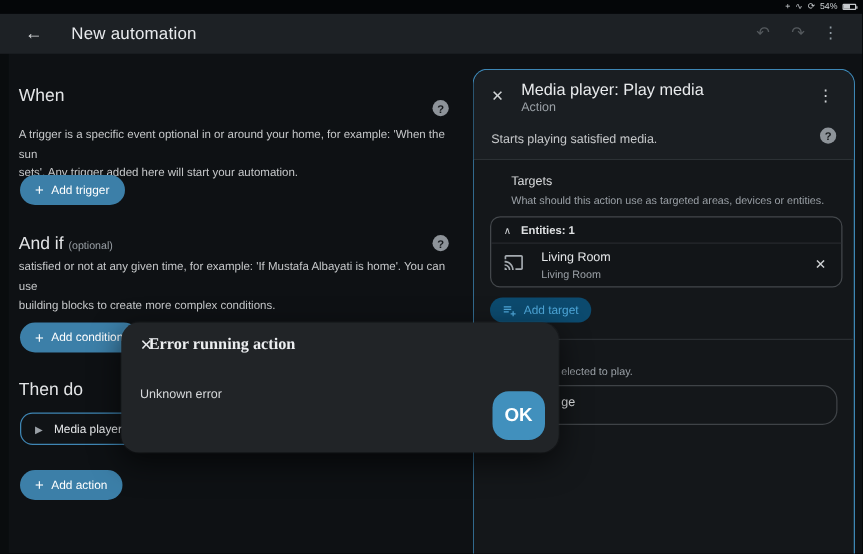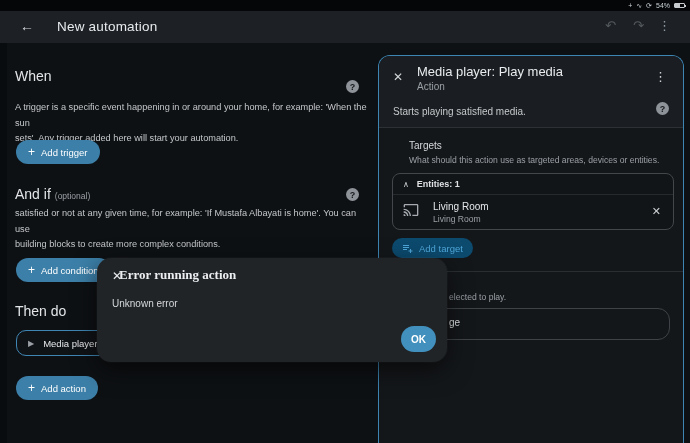--- a/index.html
+++ b/index.html
@@ -65,23 +65,23 @@
     padding:0 10px; border-radius:10px; background:#0c4a6e; color:#4ea7d9; font-size:9.5px; cursor:pointer; }
   .card-div2 { position:absolute; left:0; right:0; top:215px; height:1px; background:#2a2e32; }
   .media-frag-desc { position:absolute; left:70px; top:236px; font-size:8.6px; color:#9aa0a6; }
   .media-field { position:absolute; left:20px; right:13px; top:252px; height:32px; border:1px solid #3f4347; border-radius:12px; cursor:text; }
   .media-frag-val { position:absolute; left:70px; top:261px; font-size:10px; color:#dfe1e3; }
   
   .dialog { position:absolute; left:97px; top:258px; width:350px; height:104px; background:#212427;
     border-radius:14px; z-index:50; box-shadow:0 8px 24px rgba(0,0,0,.6), 0 0 0 1px rgba(255,255,255,.03); }
   .dlg-close { position:absolute; left:15px; top:11px; font-size:12px; color:#e8eaed; cursor:pointer; }
   .dlg-title { position:absolute; left:22px; top:9px; font-size:13px; font-weight:600; color:#eceef0;font-family:Liberation Serif, serif; }
-  .dlg-body { position:absolute; left:15px; top:40px; font-size:10px; color:#d6d8da; }
-  .dlg-ok { position:absolute; right:11px; bottom:10px; height:26px; padding:0 10px; border-radius:13px;
-    background:#4190bd; color:#fff; font-size:10px; font-weight:bold; display:flex; align-items:center; cursor:pointer; }
+  .dlg-body { position:absolute; left:15px; top:52px; font-size:10px; color:#d6d8da; }
+  .dlg-ok { position:absolute; right:11px; bottom:10px; height:39px; padding:0 10px; border-radius:13px;
+    background:#4190bd; color:#fff; font-size:15px; font-weight:bold; display:flex; align-items:center; cursor:pointer; }
 </style>
 </head>
 <body>
 
 <div class="screen">
 
   <div class="statusbar">
     <div class="status-right">
       <span>+</span>
       <span>∿</span>
@@ -97,21 +97,21 @@
     <span class="appbar-ic undo">↶</span>
     <span class="appbar-ic redo">↷</span>
     <span class="appbar-ic kebab">⋮</span>
   </div>
 
   <div class="left-edge"></div>
 
   <div class="h-section" style="left:15px; top:68px;">When</div>
   <div class="help-ic" style="left:346px; top:80px;">?</div>
   <div class="para" style="left:15px; top:100px;">
-    <div>A trigger is a specific event happening in or around your home, for example: 'When the sun</div>
+    <div>A trigger is a specific event optional in or around your home, for example: 'When the sun</div>
     <div>sets'. Any trigger added here will start your automation.</div>
   </div>
   <div class="pill" style="left:16px; top:140px;">
     <span class="plus">+</span>
     <span>Add trigger</span>
   </div>
 
   <div class="h-section" style="left:15px; top:186px;">
     <span>And if</span><span class="opt">(optional)</span>
   </div>

